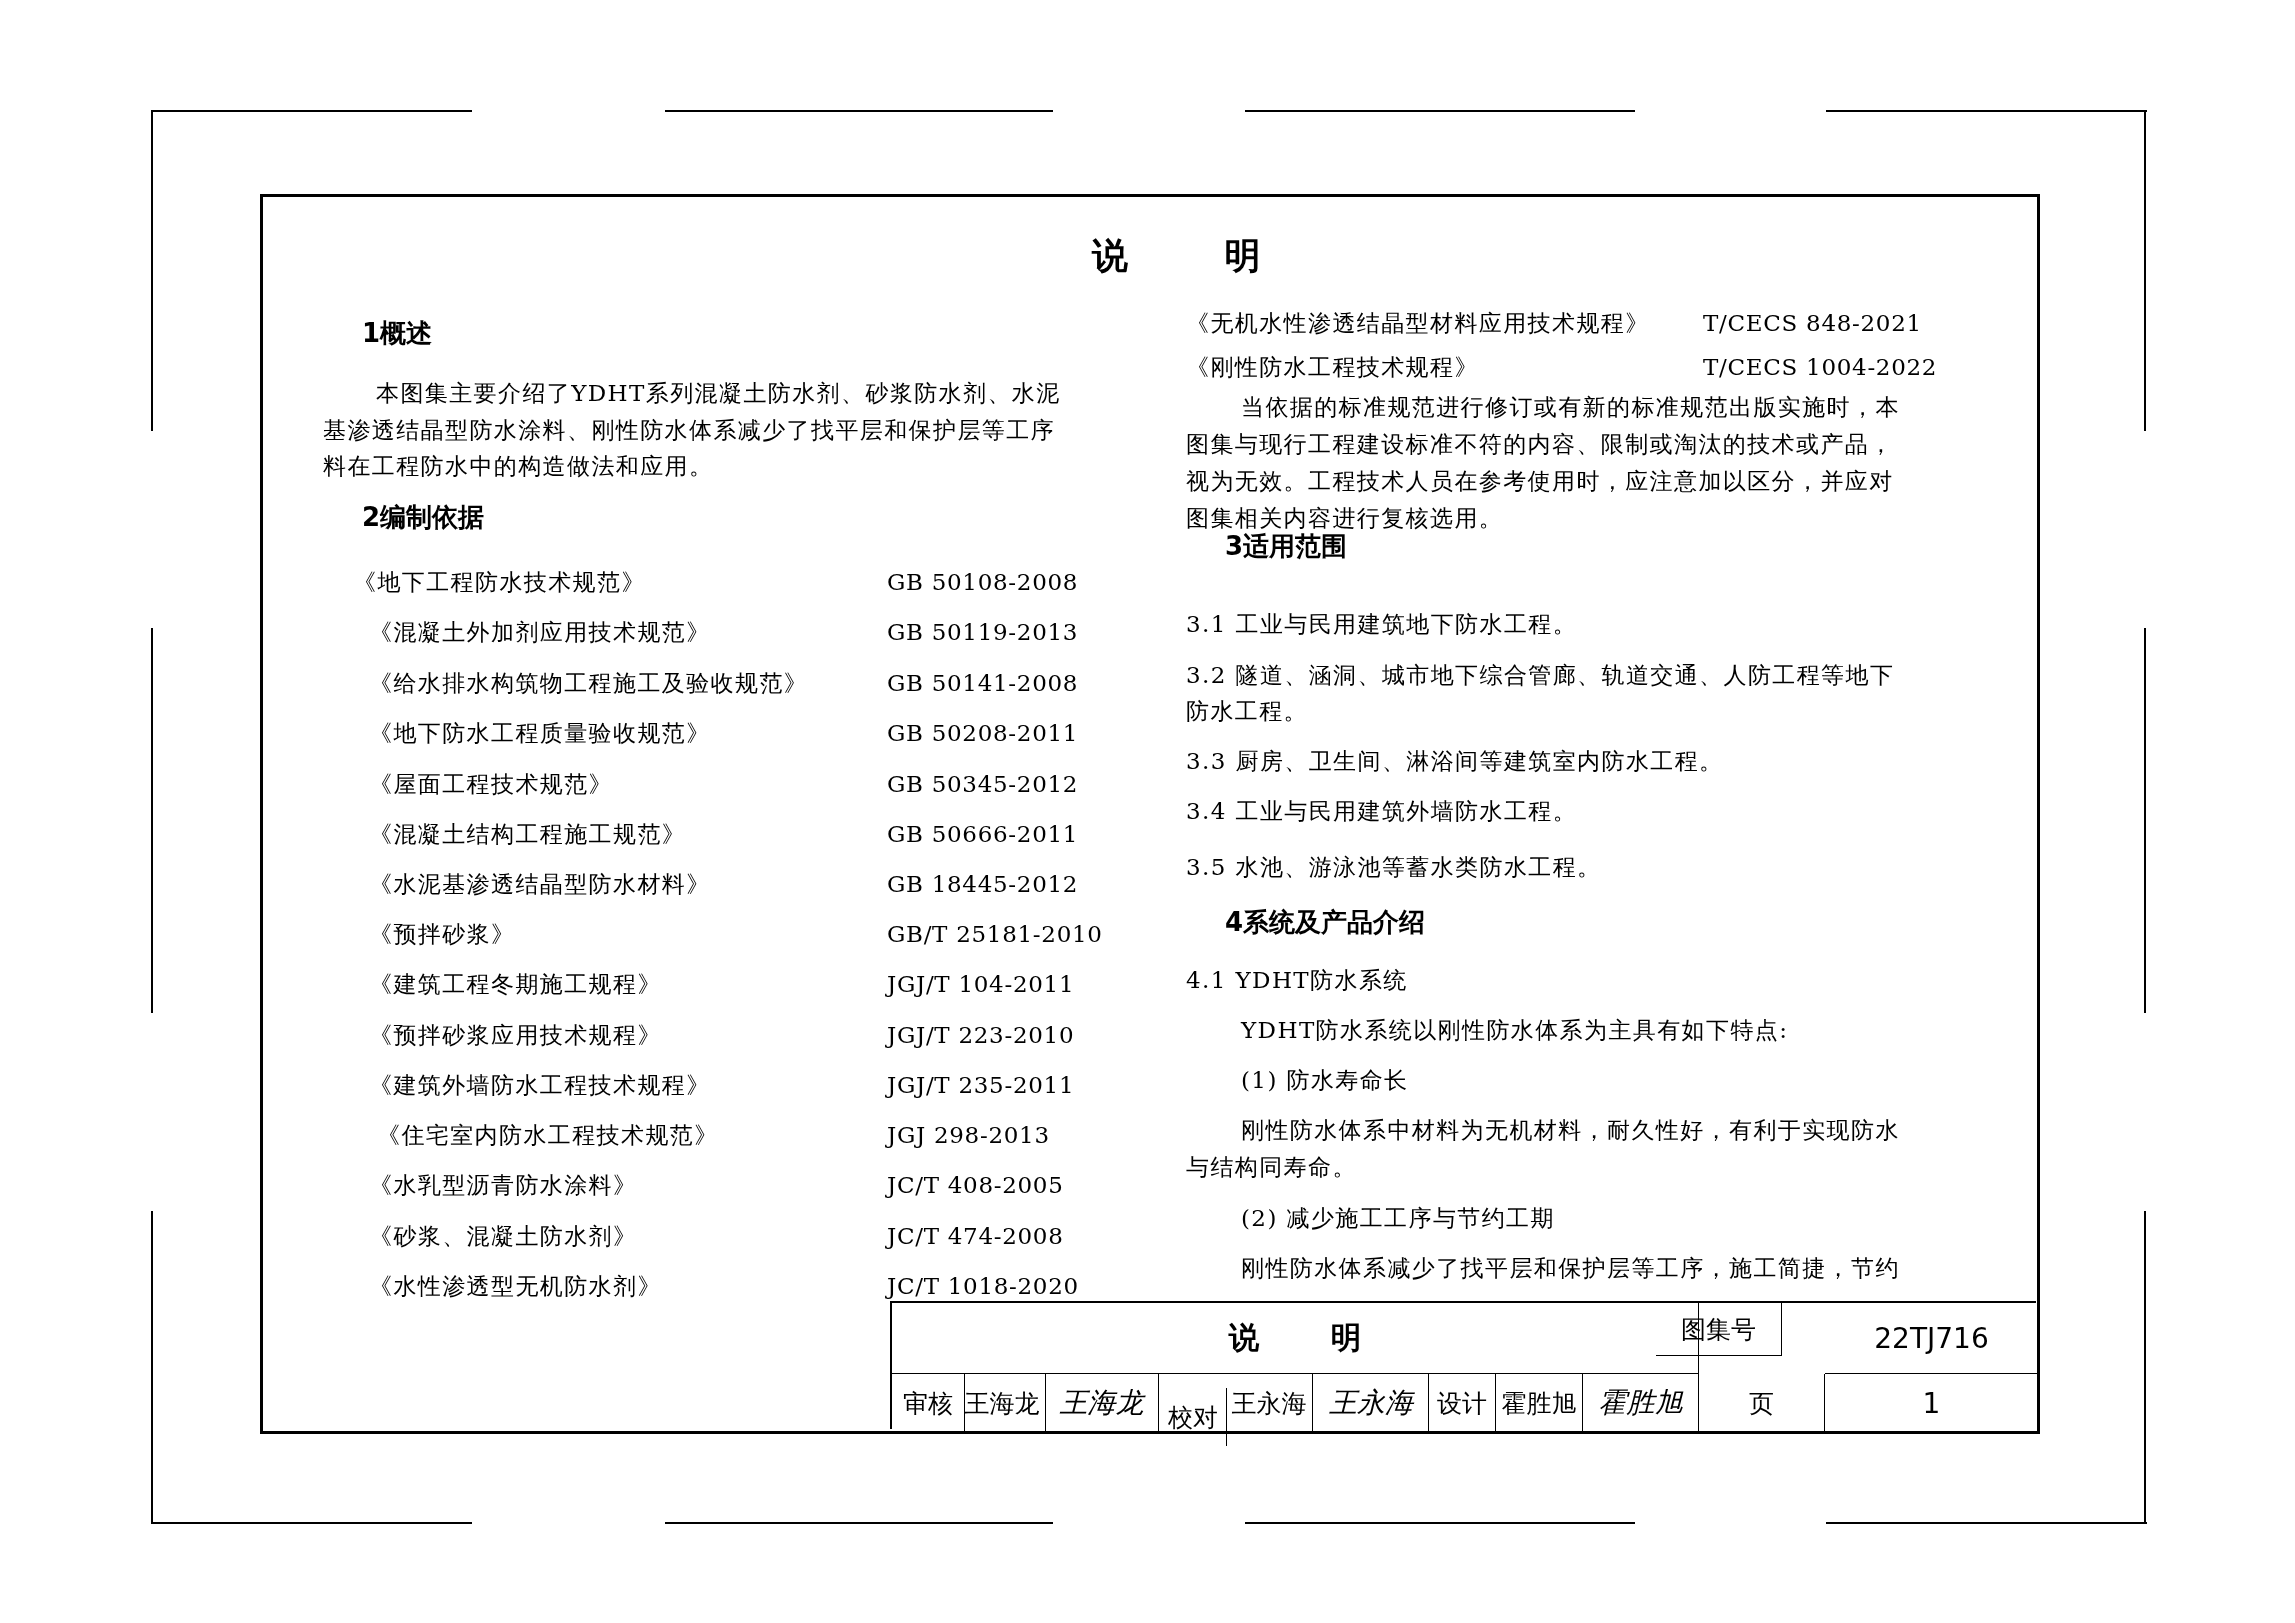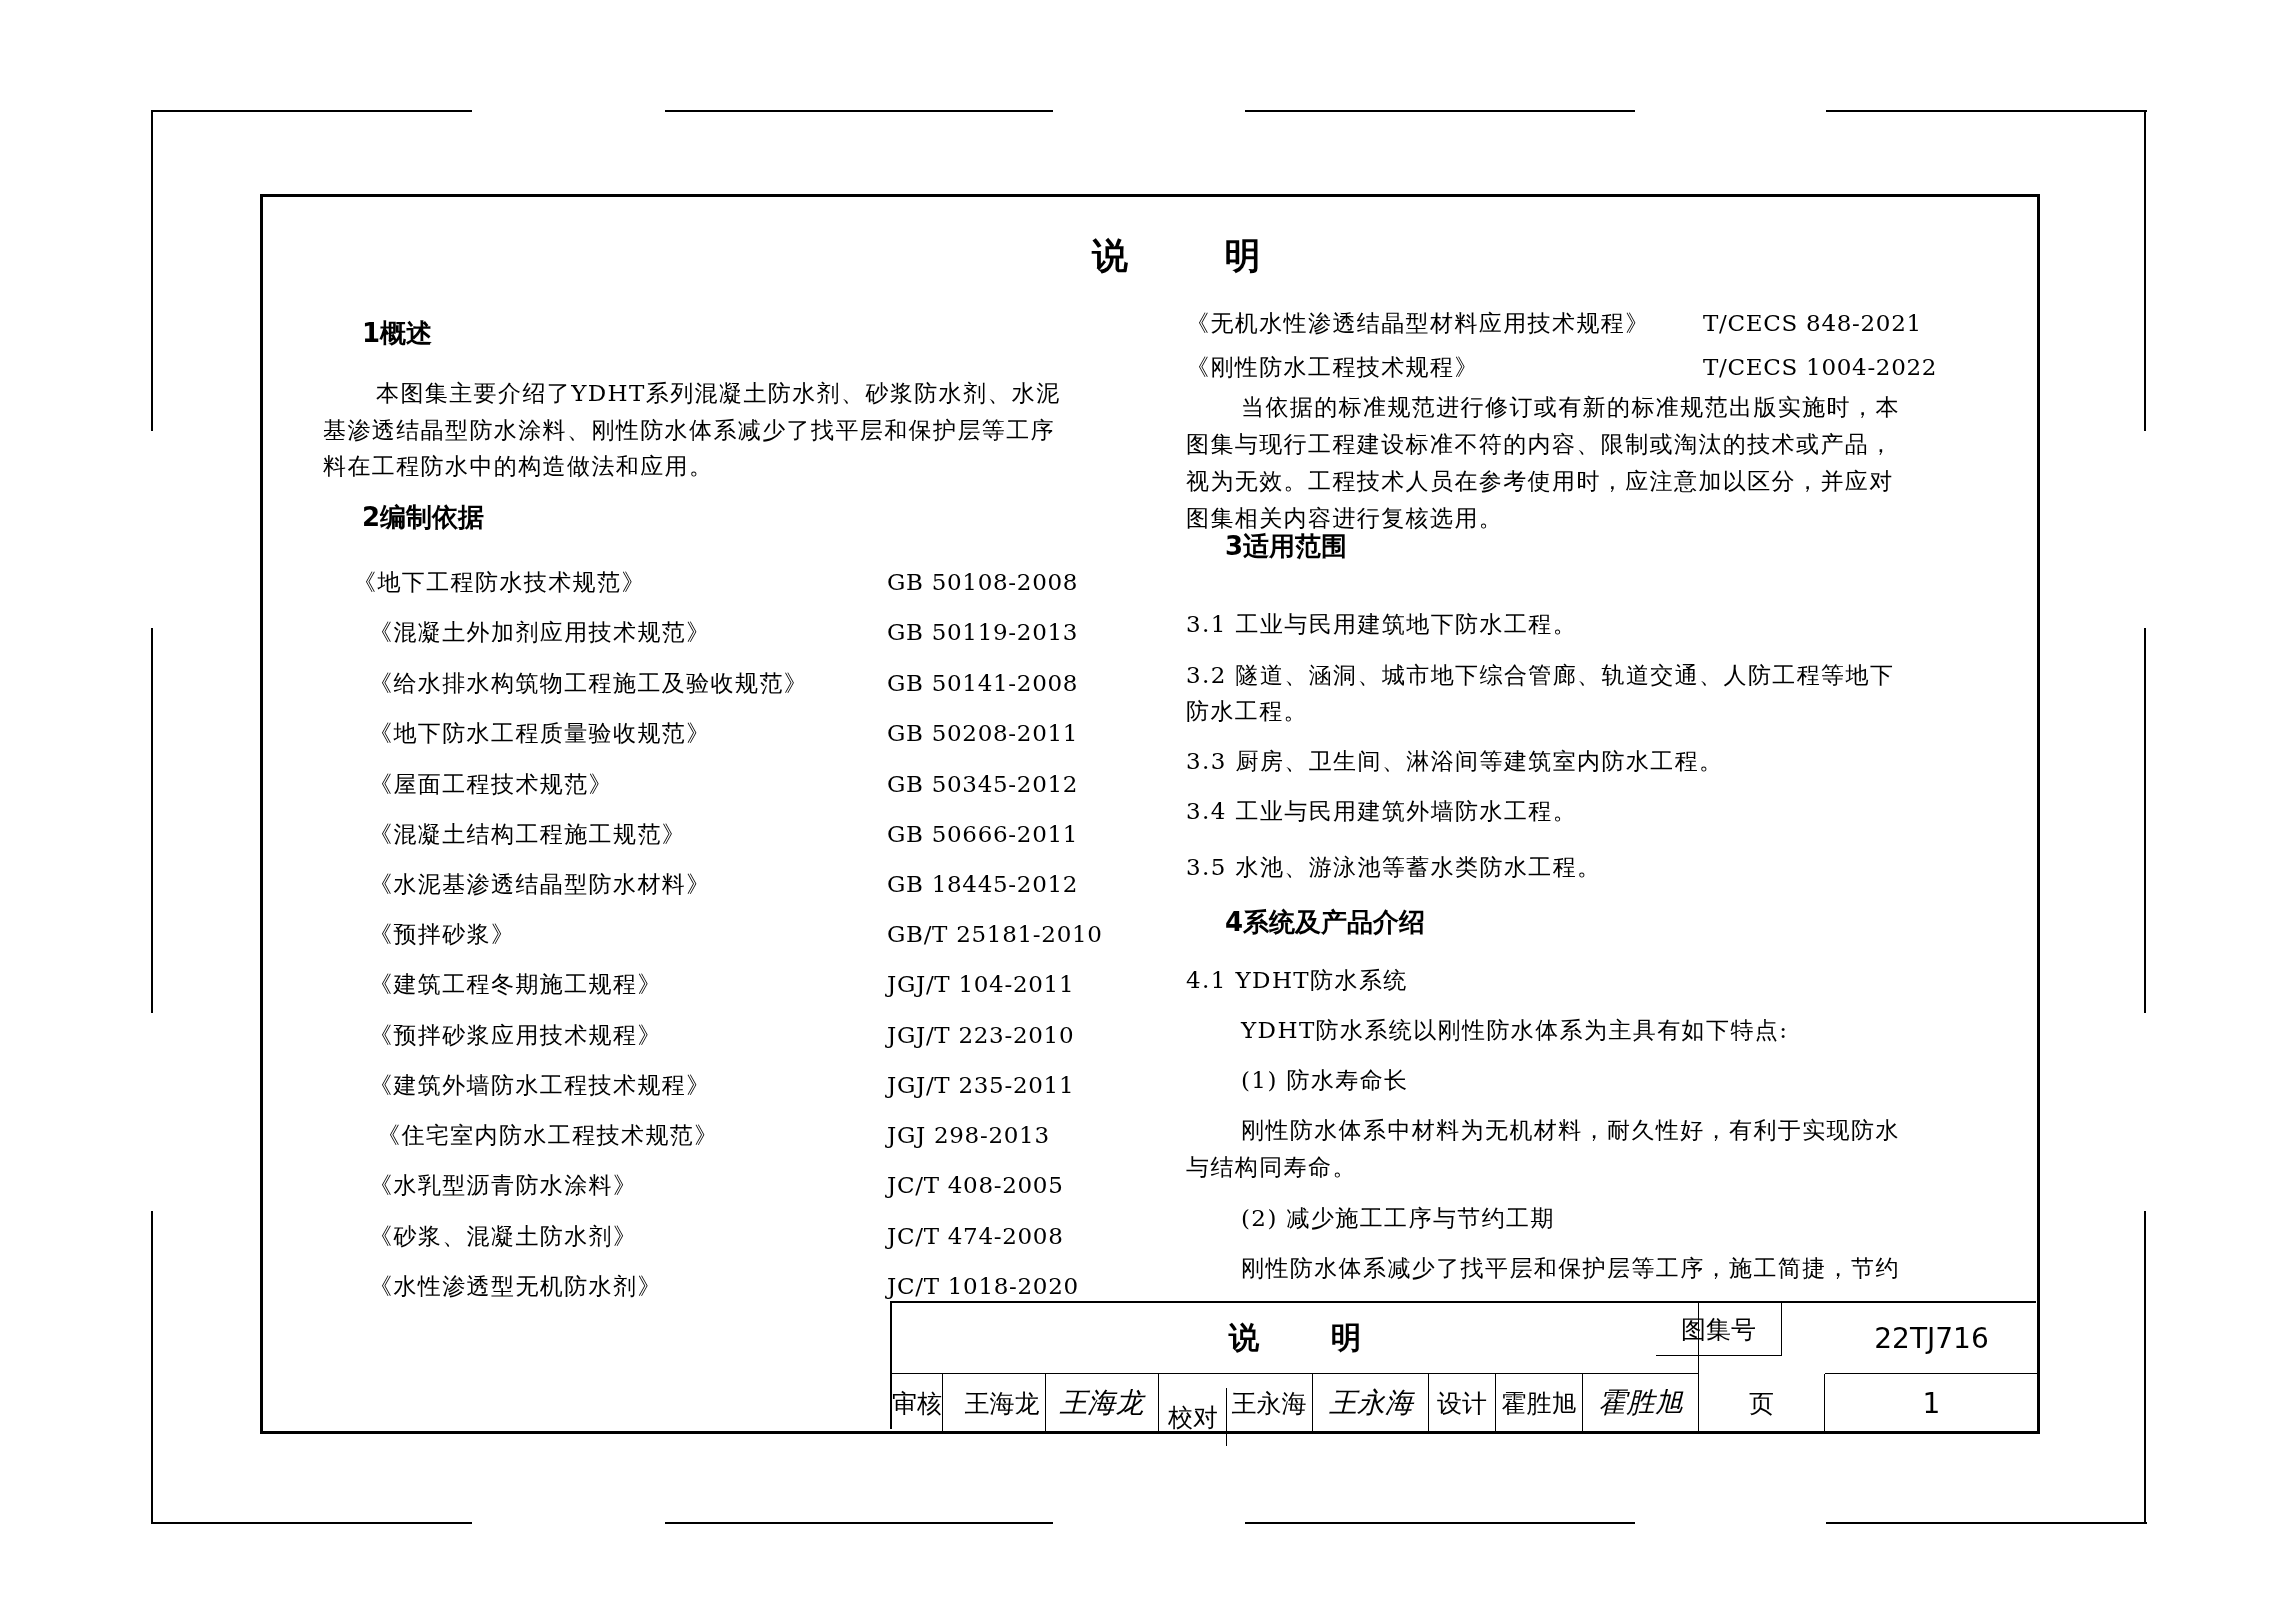--- a/index.html
+++ b/index.html
@@ -142,21 +142,21 @@
   <div class="t" style="left:1241px;top:1204px;">(2) 减少施工工序与节约工期</div>
   <div class="t" style="left:1241px;top:1254px;">刚性防水体系减少了找平层和保护层等工序，施工简捷，节约</div>
 </div>
 
 <div id="tb">
 
   <div class="tb-cell tb-title" style="left:0;top:0;width:807px;height:71px;">说 明</div>
   <div class="tb-cell" style="left:764px;top:0;width:126px;height:53px;">图集号</div>
   <div class="tb-cell num-big" style="left:933px;top:0;width:213px;height:71px;border-right:none;">22TJ716</div>
 
-  <div class="tb-cell" style="left:0;top:71px;width:51px;height:58px;border-bottom:none;text-align:center;">审核</div>
+  <div class="tb-cell" style="left:0;top:71px;width:73px;height:58px;border-bottom:none;text-align:center;">审核</div>
   <div class="tb-cell" style="left:67px;top:71px;width:87px;height:58px;border-bottom:none;">王海龙</div>
   <div class="tb-cell sig" style="left:153px;top:71px;width:114px;height:58px;border-bottom:none;">王海龙</div>
   <div class="tb-cell" style="left:268px;top:85px;width:67px;height:58px;border-bottom:none;">校对</div>
   <div class="tb-cell" style="left:334px;top:71px;width:87px;height:58px;border-bottom:none;">王永海</div>
   <div class="tb-cell sig" style="left:422px;top:71px;width:115px;height:58px;border-bottom:none;">王永海</div>
   <div class="tb-cell" style="left:537px;top:71px;width:67px;height:58px;border-bottom:none;">设计</div>
   <div class="tb-cell" style="left:604px;top:71px;width:87px;height:58px;border-bottom:none;">霍胜旭</div>
   <div class="tb-cell sig" style="left:691px;top:71px;width:116px;height:58px;border-bottom:none;">霍胜旭</div>
   <div class="tb-cell" style="left:807px;top:71px;width:126px;height:58px;border-bottom:none;">页</div>
   <div class="tb-cell num-big" style="left:933px;top:71px;width:213px;height:58px;border-bottom:none;border-right:none;">1</div>

